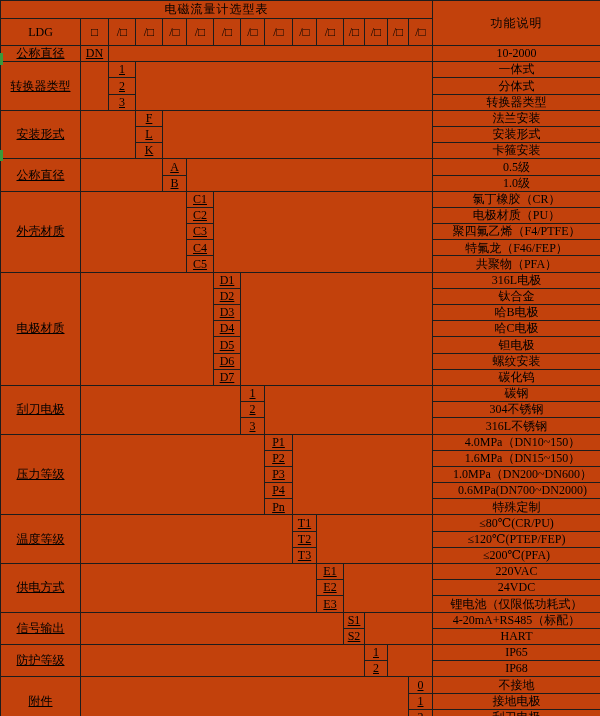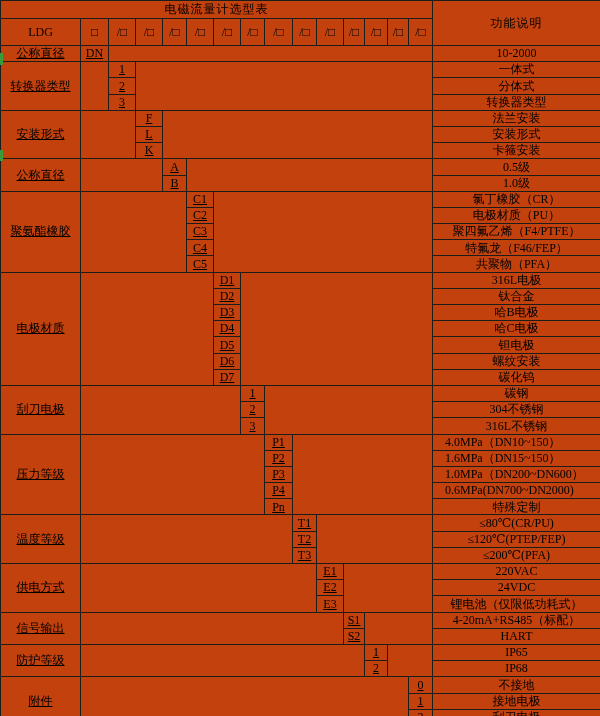--- a/index.html
+++ b/index.html
@@ -14,21 +14,21 @@
   tr.tr-ldg{height:27px;}
   td.title{font-size:14px;letter-spacing:1px;}
   td.fhead{font-size:14px;letter-spacing:1px;border-radius:6px;}
   td.lab{font-size:13px;text-decoration:underline;}
   td.lab-left{text-align:left;padding-left:4px;}
   td.ldg{text-align:left;padding-left:8px;font-size:12px;}
   td.box{font-size:11px;}
   td.code{font-size:12px;text-decoration:underline;}
   td.code-dn{text-align:left;padding-left:2px;}
   td.desc{font-size:12px;}
-  td.desc.left{text-align:left;padding-left:12px;margin-left:42px;}
+  td.desc.left{text-align:center;padding-left:12px;margin-left:42px;}
   .green-mark{position:absolute;left:0;width:3px;background:#3a9a3a;z-index:5;}
   #gm1{top:53px;height:12px;}
   #gm2{top:150px;height:11px;}
 </style>
 </head>
 <body>
 
 <div class="page">
   <div class="green-mark" id="gm1"></div>
   <div class="green-mark" id="gm2"></div>
@@ -121,21 +121,21 @@
       <td class="code">A</td>
       <td colspan="10" rowspan="2"></td>
       <td class="desc">0.5级</td>
     </tr>
     <tr class="tr-data">
       <td class="code">B</td>
       <td class="desc">1.0级</td>
     </tr>
 
     <tr class="tr-data">
-      <td class="lab" rowspan="5">聚氨酯橡胶</td>
+      <td class="lab" rowspan="5">外壳材质</td>
       <td colspan="4" rowspan="5"></td>
       <td class="code">C1</td>
       <td colspan="9" rowspan="5"></td>
       <td class="desc">氯丁橡胶（CR）</td>
     </tr>
     <tr class="tr-data">
       <td class="code">C2</td>
       <td class="desc">电极材质（PU）</td>
     </tr>
     <tr class="tr-data">

